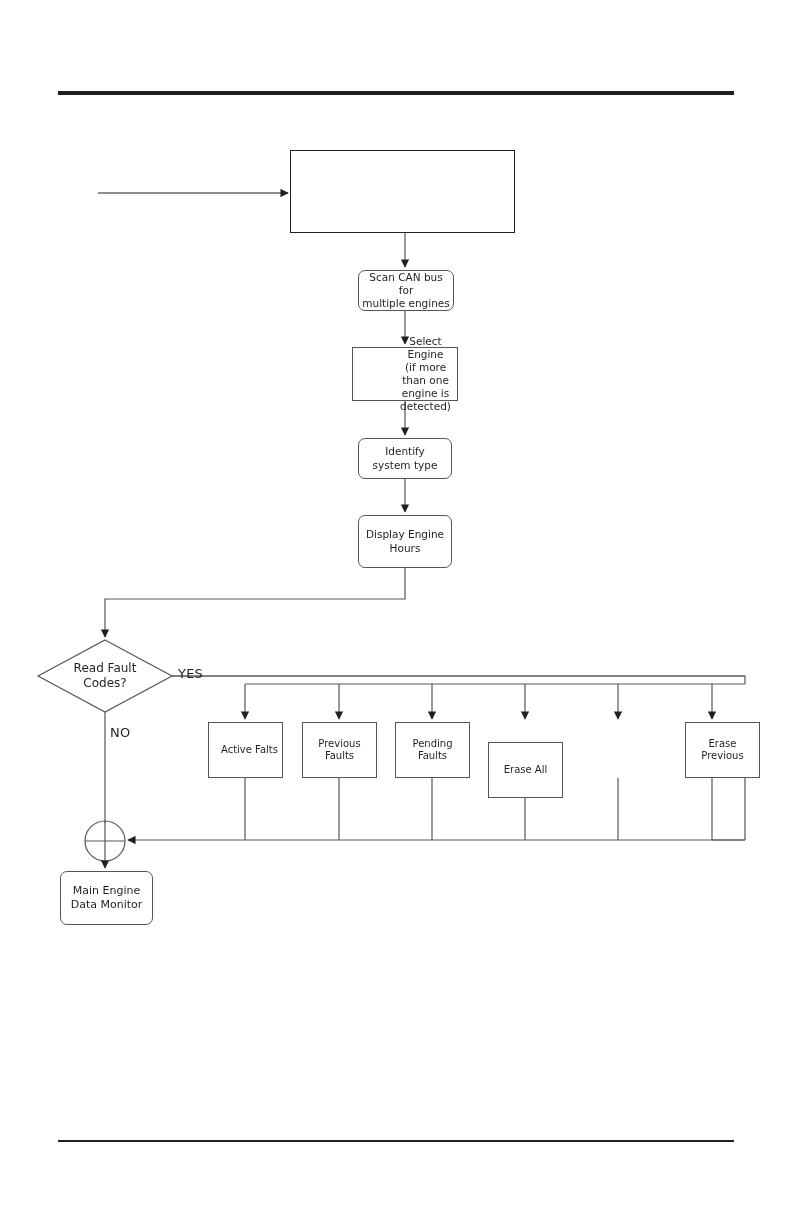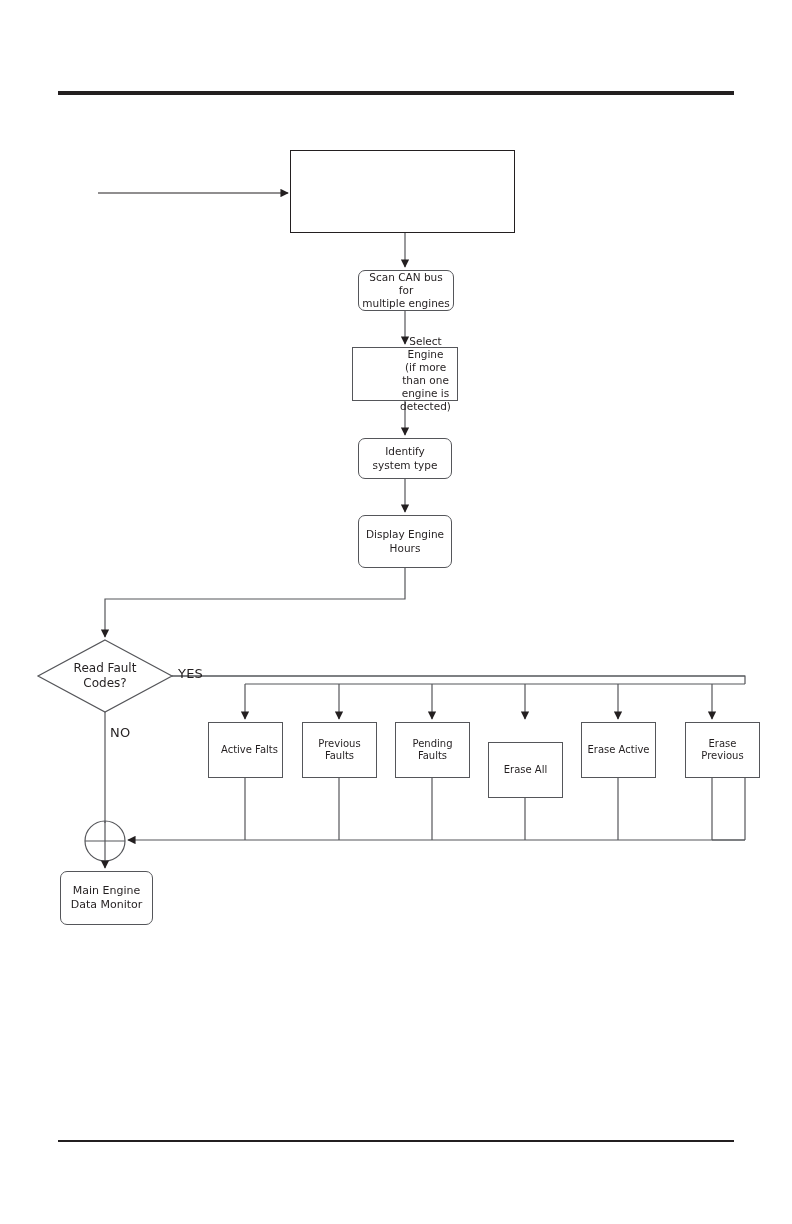--- a/index.html
+++ b/index.html
@@ -224,23 +224,20 @@
     <span class="txt">Previous
 Faults</span>
   </div>
   <div class="node square opt opt-2">
     <span class="txt">Pending
 Faults</span>
   </div>
   <div class="node square opt opt-3">
     <span class="txt">Erase All</span>
   </div>
-  <div class="node square opt opt-4">
-    <span class="txt">Erase Active</span>
-  </div>
   <div class="node square opt opt-5">
     <span class="txt">Erase
 Previous</span>
   </div>
 
   <div class="node rounded n-main">
     <span class="txt">Main Engine
 Data Monitor</span>
   </div>
 

